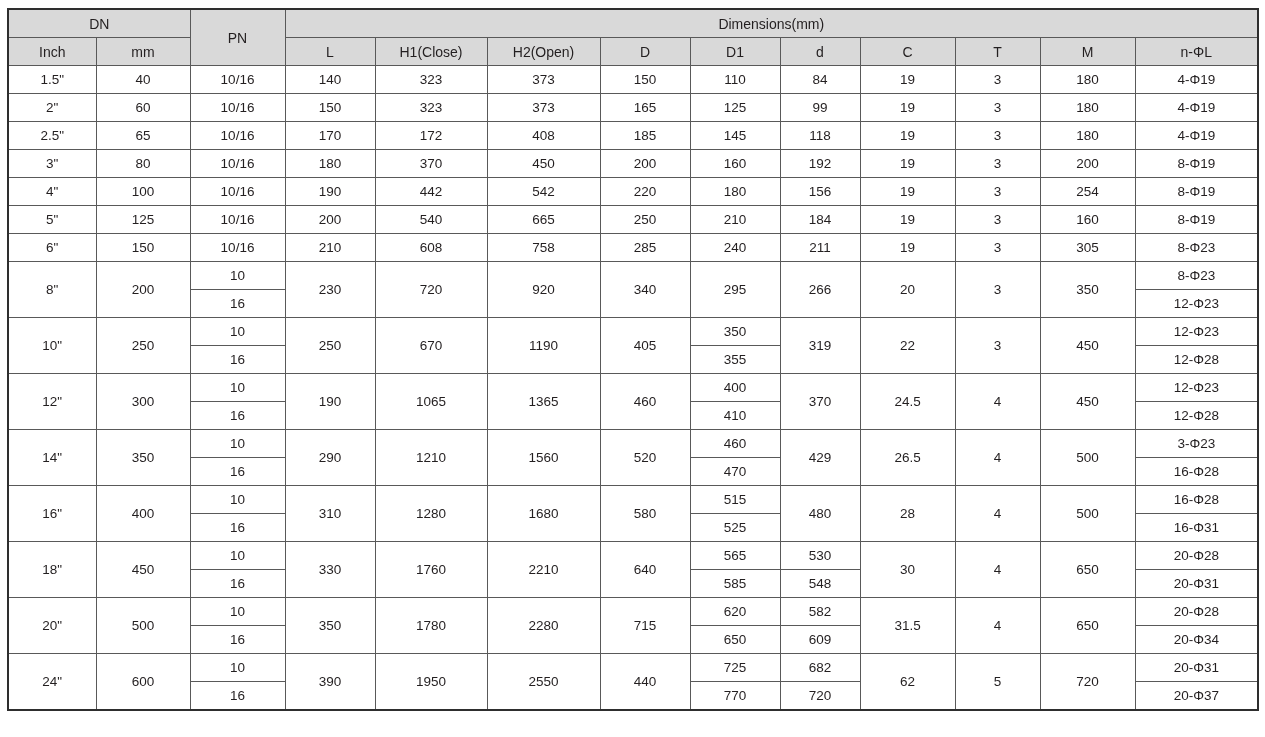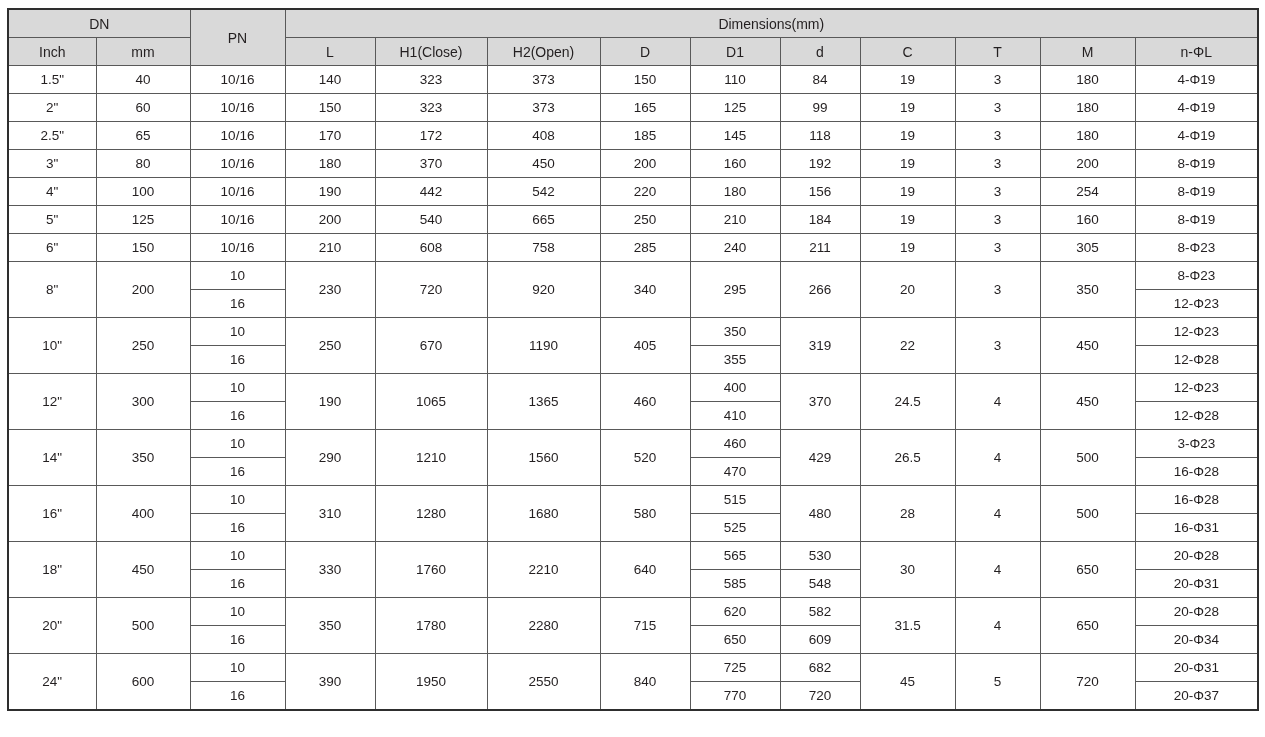--- a/index.html
+++ b/index.html
@@ -309,24 +309,24 @@
           <td>609</td>
           <td>20-Φ34</td>
         </tr>
         <tr>
           <td rowspan="2">24"</td>
           <td rowspan="2">600</td>
           <td>10</td>
           <td rowspan="2">390</td>
           <td rowspan="2">1950</td>
           <td rowspan="2">2550</td>
-          <td rowspan="2">840</td>
+          <td rowspan="2">440</td>
           <td>725</td>
           <td>682</td>
-          <td rowspan="2">45</td>
+          <td rowspan="2">62</td>
           <td rowspan="2">5</td>
           <td rowspan="2">720</td>
           <td>20-Φ31</td>
         </tr>
         <tr>
           <td>16</td>
           <td>770</td>
           <td>720</td>
           <td>20-Φ37</td>
         </tr>

